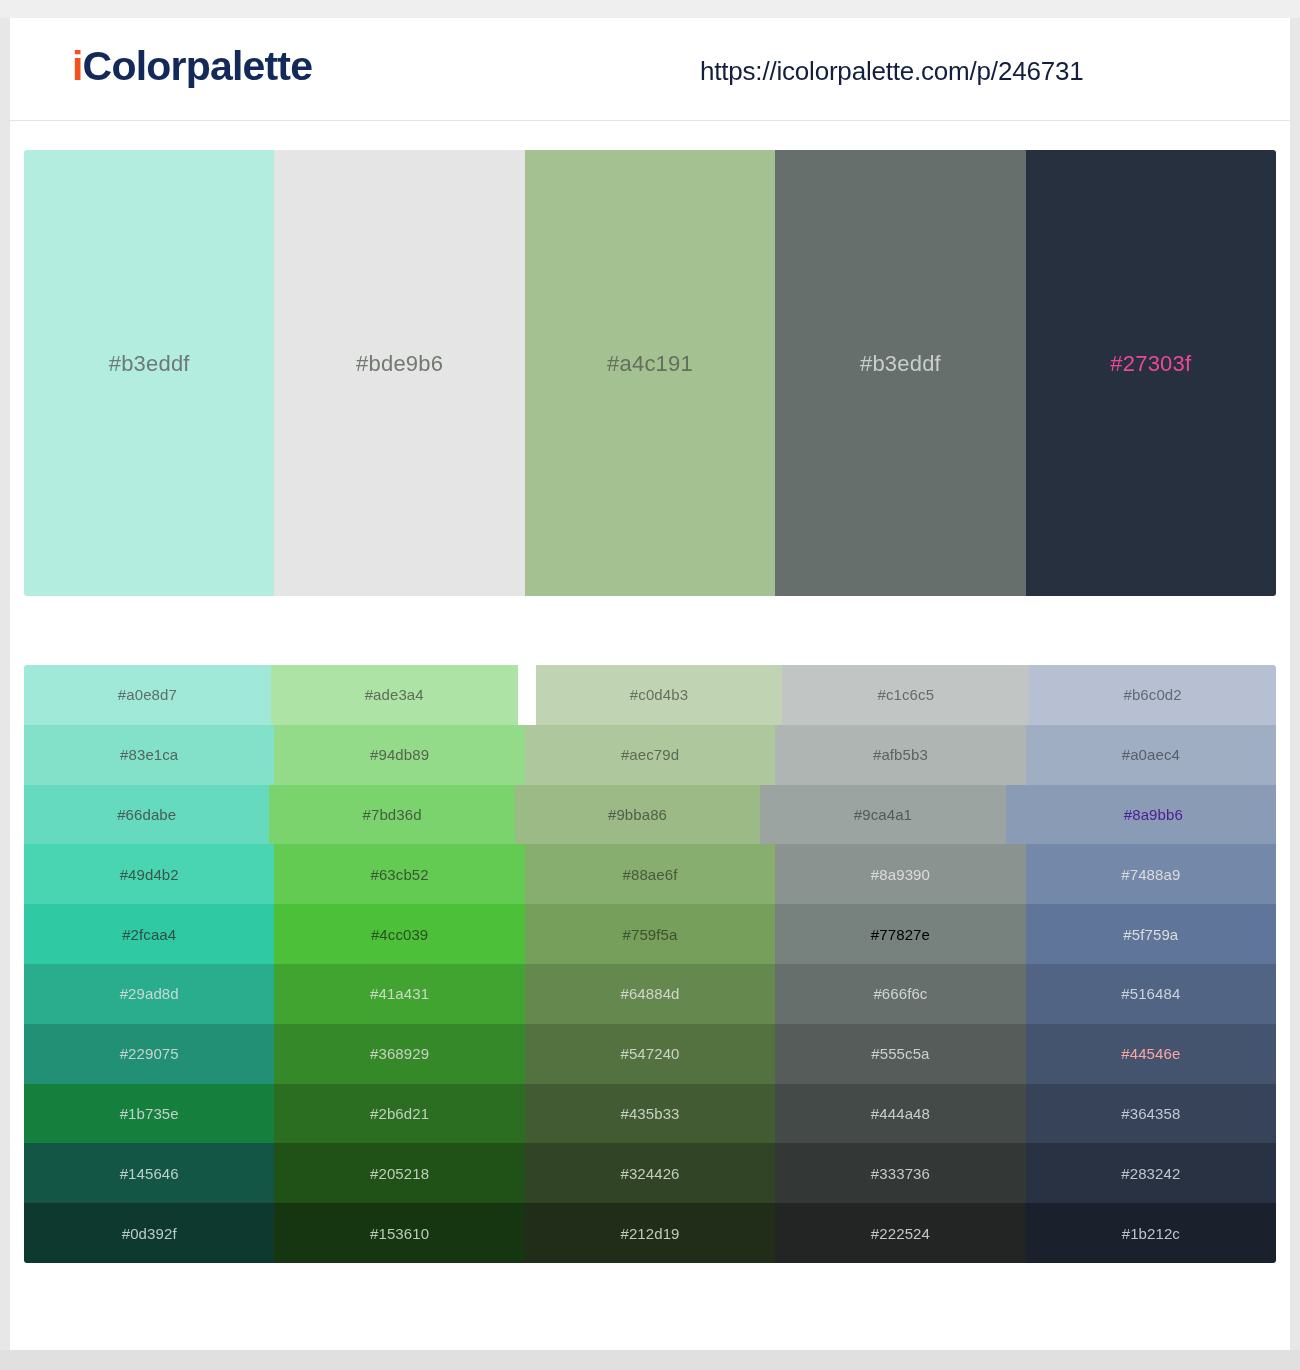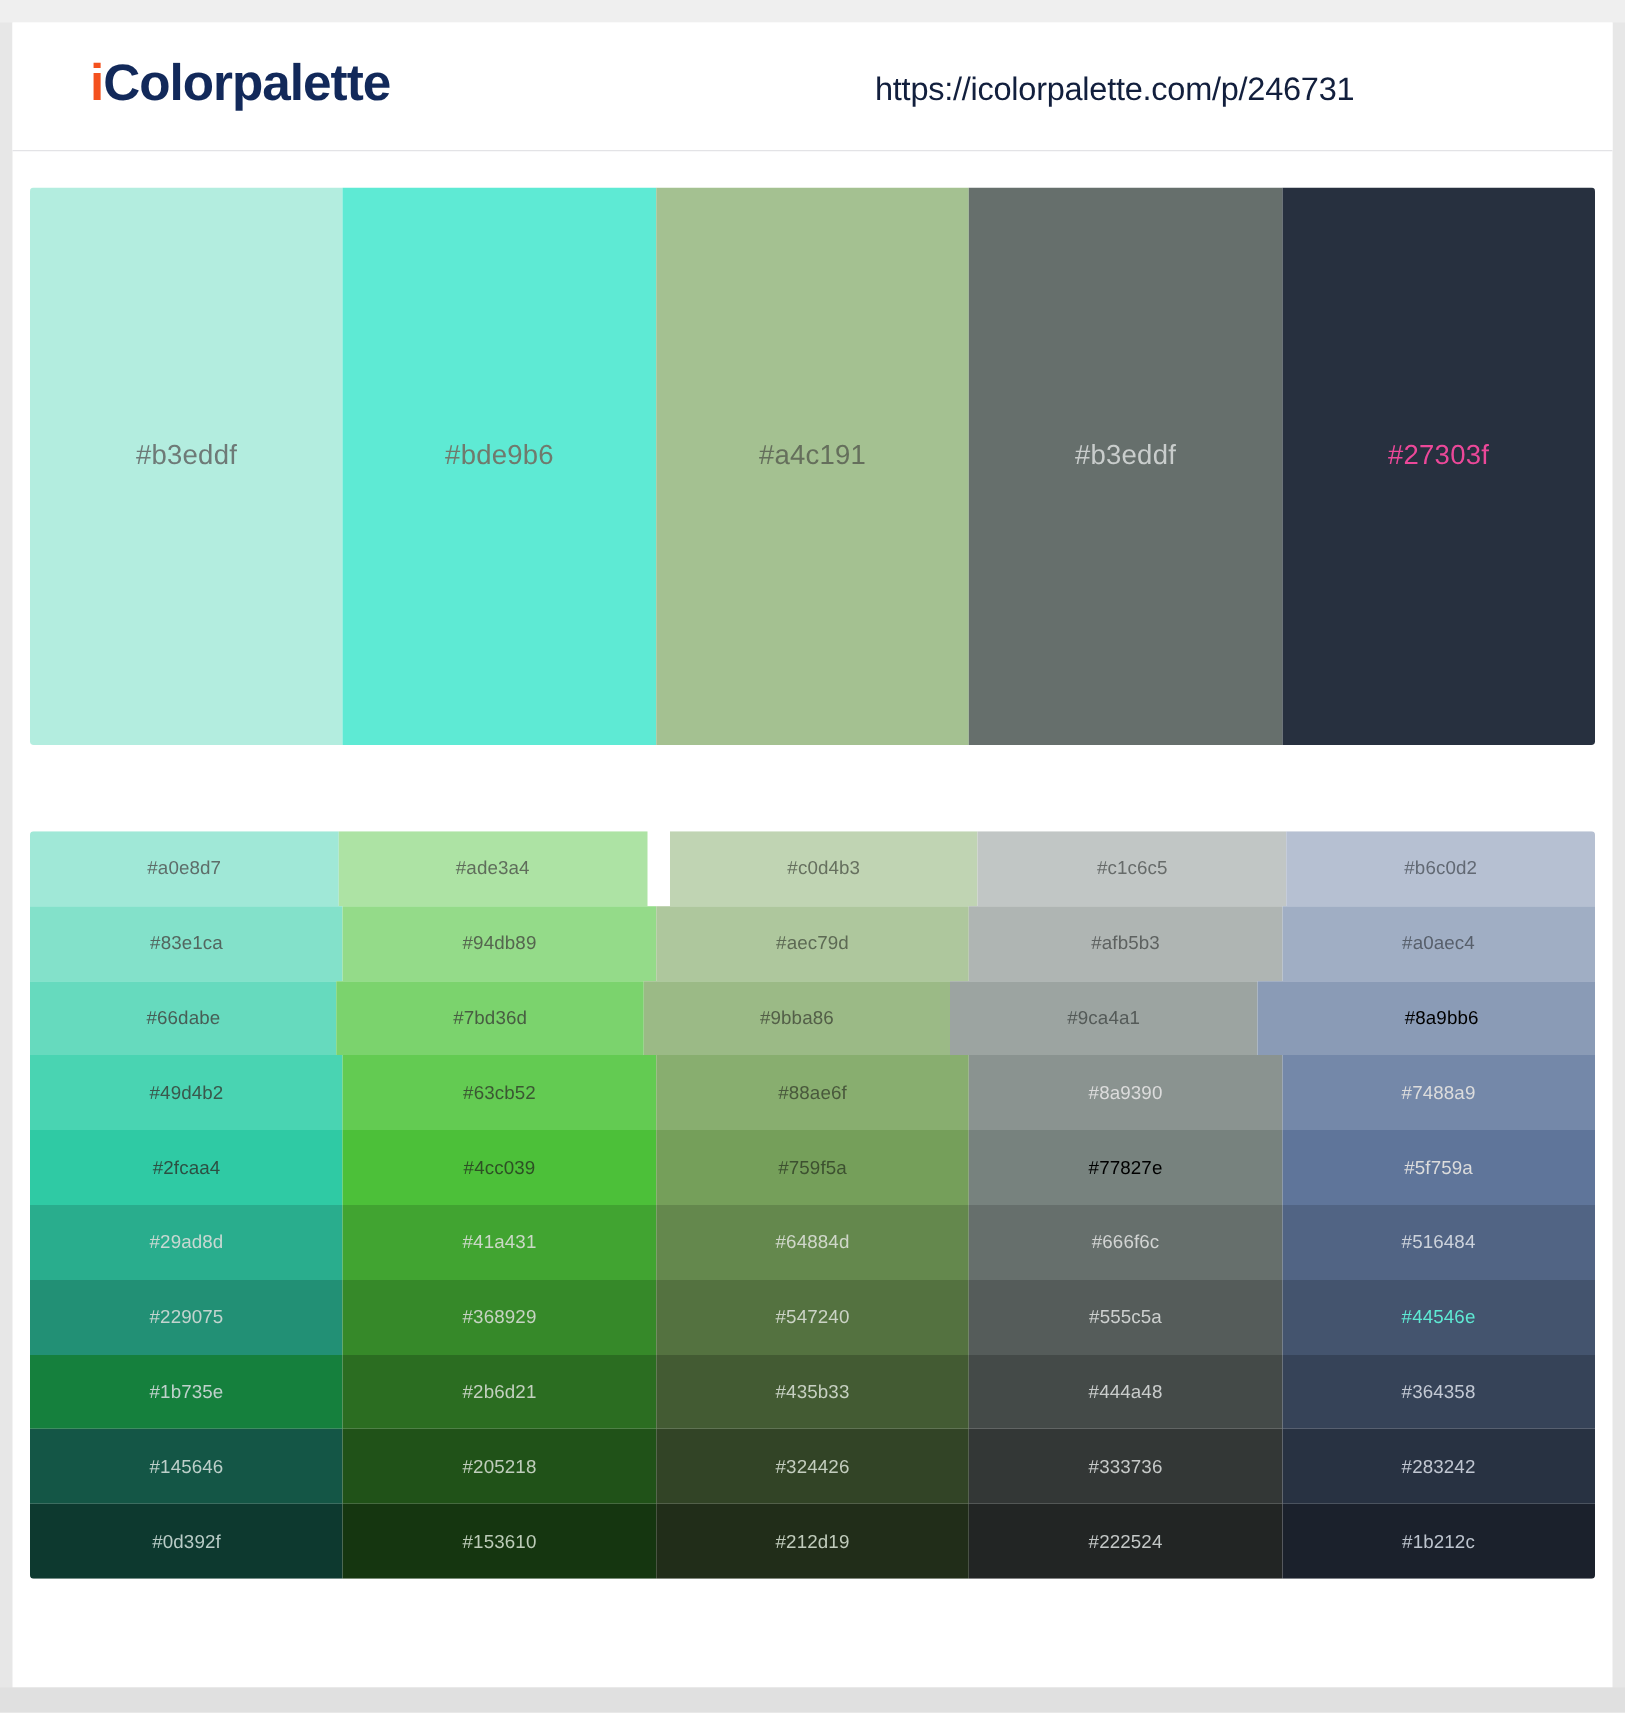--- a/index.html
+++ b/index.html
@@ -143,21 +143,21 @@
       <div class="logo">
         <span class="logo-i">i</span><span class="logo-rest">Colorpalette</span>
       </div>
       <div class="url">https://icolorpalette.com/p/246731</div>
     </div>
 
     <div class="palette-strip" id="palette-strip">
         <div class="palette-swatch" style="background: rgb(179, 237, 223);">
           <span class="palette-label" style="color: rgb(110, 122, 119);">#b3eddf</span>
         </div>
-        <div class="palette-swatch" style="background: #5eead4;">
+        <div class="palette-swatch" style="background: #e5e5e5;">
           <span class="palette-label" style="color: rgb(112, 122, 109);">#bde9b6</span>
         </div>
         <div class="palette-swatch" style="background: rgb(164, 193, 145);">
           <span class="palette-label" style="color: rgb(101, 111, 92);">#a4c191</span>
         </div>
         <div class="palette-swatch" style="background: rgb(102, 111, 108);">
           <span class="palette-label" style="color: rgb(201, 205, 204);">#b3eddf</span>
         </div>
         <div class="palette-swatch" style="background: rgb(39, 48, 63);">
           <span class="palette-label" style="color: #ec4899;">#27303f</span>
@@ -177,21 +177,21 @@
           <div class="tint-cell" style="background: rgb(148, 219, 137); color: rgb(85, 102, 79);">#94db89</div>
           <div class="tint-cell" style="background: rgb(174, 199, 157); color: rgb(93, 106, 84);">#aec79d</div>
           <div class="tint-cell" style="background: rgb(175, 181, 179); color: rgb(94, 98, 97);">#afb5b3</div>
           <div class="tint-cell" style="background: rgb(160, 174, 196); color: rgb(87, 95, 107);">#a0aec4</div>
         </div>
         <div class="tint-row">
           <div class="tint-cell" style="background: rgb(102, 218, 190); color: rgb(71, 94, 86);">#66dabe</div>
           <div class="tint-cell" style="background: rgb(123, 211, 109); color: rgb(72, 94, 66);">#7bd36d</div>
           <div class="tint-cell" style="background: rgb(155, 186, 134); color: rgb(83, 95, 72);">#9bba86</div>
           <div class="tint-cell" style="background: rgb(156, 164, 161); color: rgb(84, 90, 88);">#9ca4a1</div>
-          <div class="tint-cell" style="background: rgb(138, 155, 182); color: #000000; padding-left: 25px;">#8a9bb6</div>
+          <div class="tint-cell" style="background: rgb(138, 155, 182); color: #4c1d95; padding-left: 25px;">#8a9bb6</div>
         </div>
         <div class="tint-row">
           <div class="tint-cell" style="background: rgb(73, 212, 178); color: rgb(58, 88, 76);">#49d4b2</div>
           <div class="tint-cell" style="background: rgb(99, 203, 82); color: rgb(59, 87, 51);">#63cb52</div>
           <div class="tint-cell" style="background: rgb(136, 174, 111); color: rgb(73, 89, 60);">#88ae6f</div>
           <div class="tint-cell" style="background: rgb(138, 147, 144); color: rgb(220, 220, 220);">#8a9390</div>
           <div class="tint-cell" style="background: rgb(116, 136, 169); color: rgb(220, 220, 220);">#7488a9</div>
         </div>
         <div class="tint-row">
           <div class="tint-cell" style="background: rgb(47, 202, 164); color: rgb(44, 80, 67);">#2fcaa4</div>
@@ -205,21 +205,21 @@
           <div class="tint-cell" style="background: rgb(65, 164, 49); color: rgb(203, 216, 199);">#41a431</div>
           <div class="tint-cell" style="background: rgb(100, 136, 77); color: rgb(208, 215, 202);">#64884d</div>
           <div class="tint-cell" style="background: rgb(102, 111, 108); color: rgb(210, 212, 211);">#666f6c</div>
           <div class="tint-cell" style="background: rgb(81, 100, 132); color: rgb(204, 210, 219);">#516484</div>
         </div>
         <div class="tint-row">
           <div class="tint-cell" style="background: rgb(34, 144, 117); color: rgb(195, 212, 207);">#229075</div>
           <div class="tint-cell" style="background: rgb(54, 137, 41); color: rgb(198, 211, 194);">#368929</div>
           <div class="tint-cell" style="background: rgb(84, 114, 64); color: rgb(203, 211, 197);">#547240</div>
           <div class="tint-cell" style="background: rgb(85, 92, 90); color: rgb(205, 208, 207);">#555c5a</div>
-          <div class="tint-cell" style="background: rgb(68, 84, 110); color: #5eead4;">#44546e</div>
+          <div class="tint-cell" style="background: rgb(68, 84, 110); color: #fca5a5;">#44546e</div>
         </div>
         <div class="tint-row">
           <div class="tint-cell" style="background: #15803d; color: rgb(192, 209, 204);">#1b735e</div>
           <div class="tint-cell" style="background: rgb(43, 109, 33); color: rgb(195, 208, 191);">#2b6d21</div>
           <div class="tint-cell" style="background: rgb(67, 91, 51); color: rgb(199, 208, 194);">#435b33</div>
           <div class="tint-cell" style="background: rgb(68, 74, 72); color: rgb(201, 204, 203);">#444a48</div>
           <div class="tint-cell" style="background: rgb(54, 67, 88); color: rgb(195, 201, 212);">#364358</div>
         </div>
         <div class="tint-row">
           <div class="tint-cell" style="background: rgb(20, 86, 70); color: rgb(188, 207, 201);">#145646</div>

